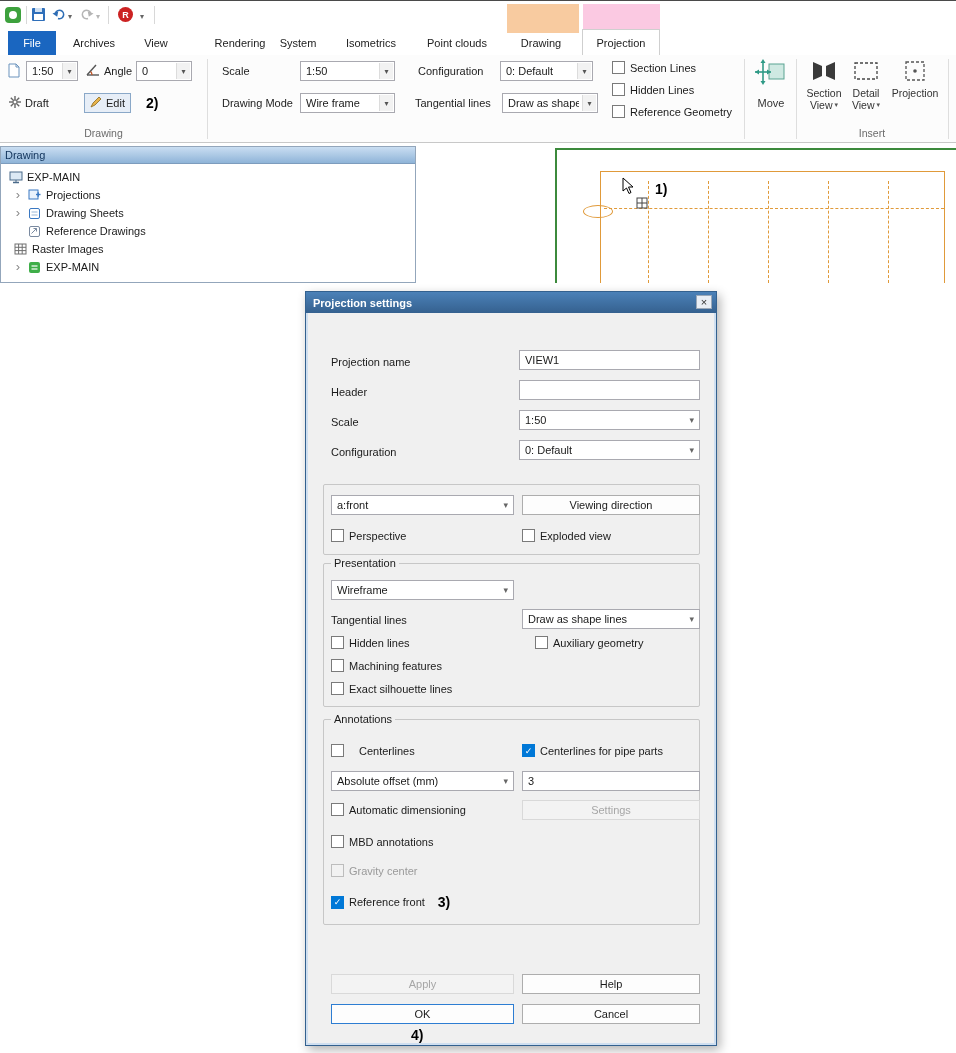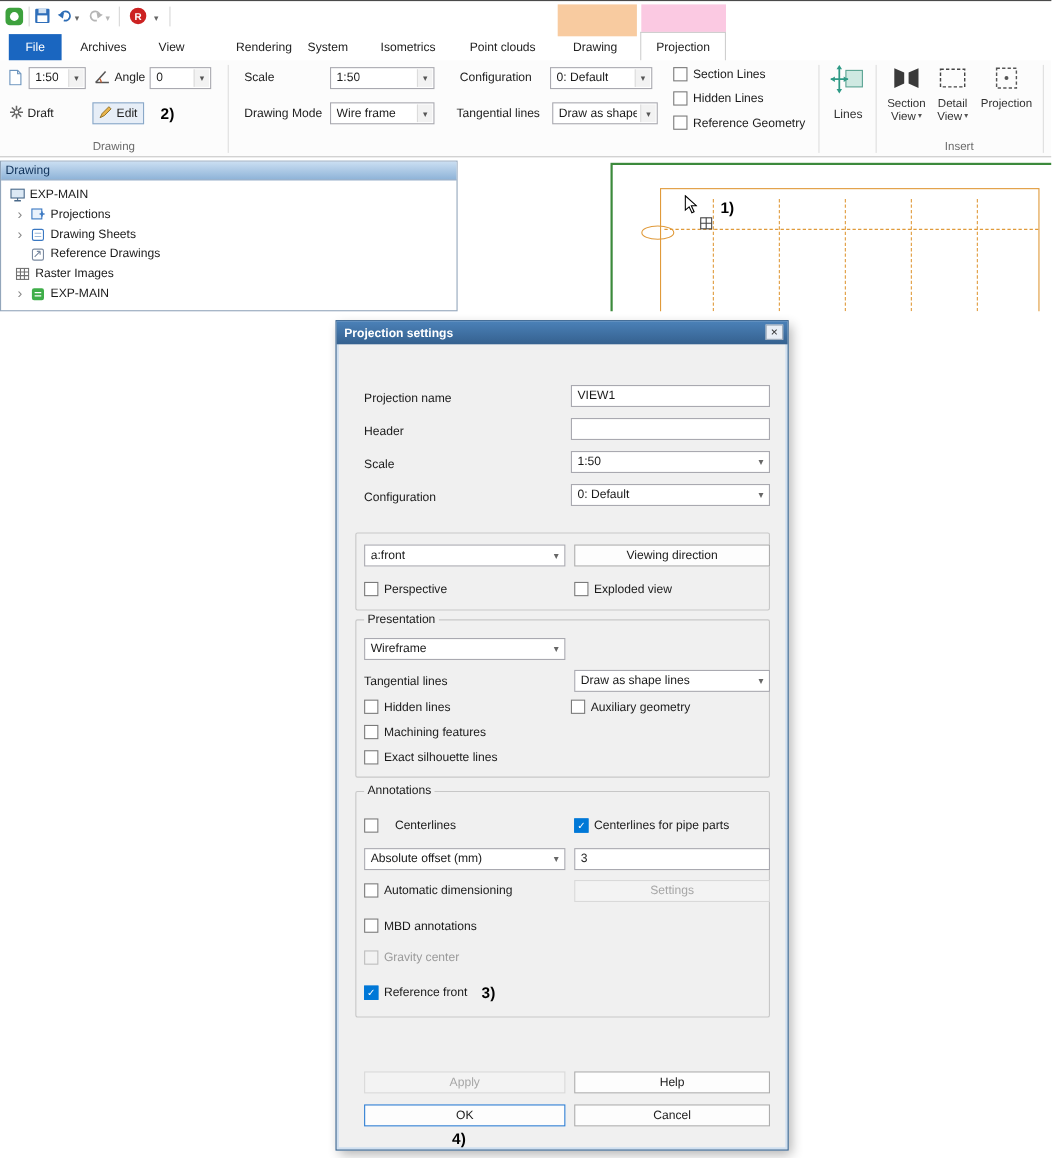--- a/index.html
+++ b/index.html
@@ -220,21 +220,21 @@
               <line x1="0" y1="13" x2="16" y2="13"></line>
             </g>
           <g fill="#2f9a86">
               <path d="M8 0 L5.5 4 H10.5 Z"></path>
               <path d="M8 26 L5.5 22 H10.5 Z"></path>
               <path d="M0 13 L4 10.5 V15.5 Z"></path>
               <path d="M16 13 L12 10.5 V15.5 Z"></path>
             </g>
         </svg>
       </span>
-      <span style="margin-top:8px;">Lines</span>
+      <span style="margin-top:8px;">Move</span>
     </div>
 
     <div class="bigbtn" style="left:802px; width:44px;">
       <span>
         <svg width="26" height="24" viewBox="0 0 26 24">
             <path d="M2 3 L11 7 V17 L2 21 Z" fill="#3a3a3a"></path>
             <path d="M24 3 L15 7 V17 L24 21 Z" fill="#3a3a3a"></path>
           </svg>
       </span>
       <span style="margin-top:2px;">Section</span>
@@ -419,21 +419,21 @@
     </div>
     <span class="dlabel" style="left:25px; top:322px;">Tangential lines</span>
     <div class="dselect" style="left:216px; top:317px; width:178px;">
       <span>Draw as shape lines</span>
       <span class="dsel-arrow">▾</span>
     </div>
     <div class="dcb" style="left:25px; top:344px;">
       <span class="cb"></span>
       <span class="lbl">Hidden lines</span>
     </div>
-    <div class="dcb" style="left:200px; top:344px;padding-left:13px;">
+    <div class="dcb" style="left:216px; top:344px;padding-left:13px;">
       <span class="cb"></span>
       <span class="lbl">Auxiliary geometry</span>
     </div>
     <div class="dcb" style="left:25px; top:367px;">
       <span class="cb"></span>
       <span class="lbl">Machining features</span>
     </div>
     <div class="dcb" style="left:25px; top:390px;">
       <span class="cb"></span>
       <span class="lbl">Exact silhouette lines</span>

